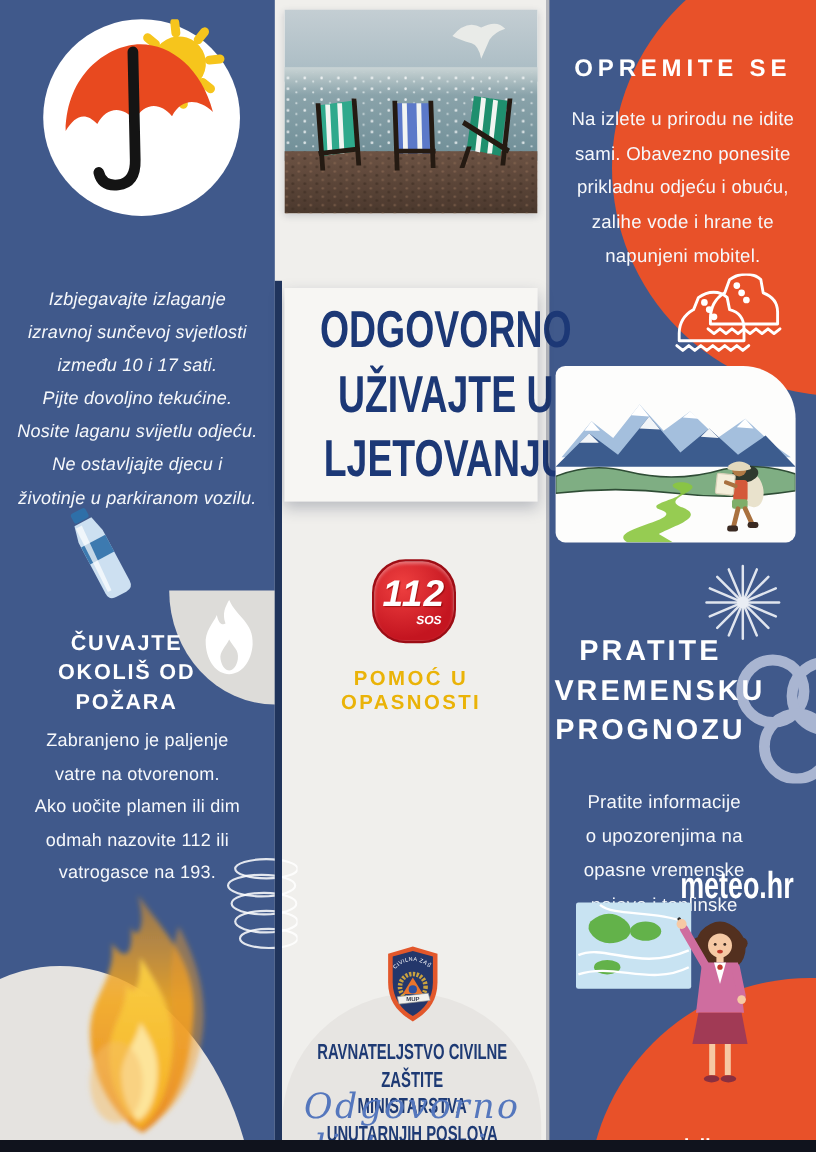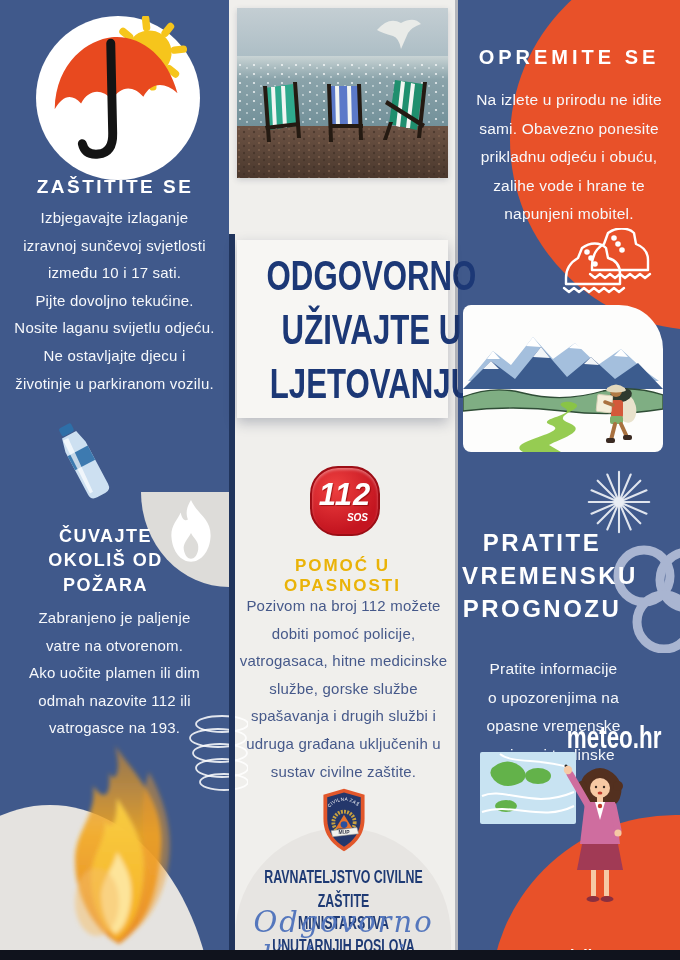--- a/index.html
+++ b/index.html
@@ -18,21 +18,21 @@
 
   
   .h-white{color:#ffffff;font-weight:bold;text-align:center;letter-spacing:2.5px;}
   .p{color:#f6f8fb;font-size:15px;line-height:1.84;text-align:center;white-space:pre-line;letter-spacing:.2px;}
   .p-dark{color:#46598a;}
   .condensed{display:inline-block;transform:scale(.78,1.08);transform-origin:center;}
 
   
   .white-circle{left:36px;top:16px;width:164px;height:164px;border-radius:50%;background:#ffffff;z-index:1;}
   .zastitite{left:4px;top:176px;width:222px;font-size:19px;z-index:2;}
-  .protect-body{left:1px;top:204px;width:227px;z-index:2;}
+  .protect-body{left:1px;top:236px;width:227px;z-index:2;font-style:italic;}
   .bottle{left:52px;top:420px;width:62px;height:82px;transform:rotate(-28deg);z-index:1;}
   .gray-quarter{left:141px;top:492px;width:88px;height:95px;background:#dddcd9;border-bottom-left-radius:100% 100%;z-index:1;}
   .flame-glyph{left:160px;top:498px;width:62px;height:72px;z-index:2;}
   .cuvajte{left:8px;top:524px;width:195px;font-size:18px;line-height:1.35;letter-spacing:1.5px;white-space:pre-line;z-index:3;}
   .fire-body{left:1px;top:604px;width:227px;z-index:2;}
   .spiral{left:188px;top:712px;width:60px;height:90px;z-index:1;}
   .gray-circle-bl{left:-115px;top:805px;width:330px;height:460px;border-radius:50%;background:#e5e3e0;z-index:1;}
   .fire-photo{left:52px;top:742px;width:142px;height:216px;z-index:2;}
 
   
@@ -95,21 +95,20 @@
             <line x1="91" y1="39" x2="95" y2="43"></line>
           <line x1="95" y1="11" x2="91" y2="15"></line>
             <line x1="67" y1="39" x2="63" y2="43"></line>
         </g>
         <circle cx="79" cy="27" r="15" fill="#f6c51c"></circle>
         <path d="M12,58 C16,26 40,14 55,14 C74,14 91,30 95,56 C87,47 78,47 72,56 C66,47 57,47 51,56 C45,47 36,47 30,56 C24,48 18,50 12,58 Z" fill="#e8491f"></path>
         <path d="M54,18 L49,78 Q48,91 38,91 Q29,91 28,83" fill="none" stroke="#141414" stroke-width="6" stroke-linecap="round"></path>
       </g>
     </svg>
   </div>
-  <div class="abs h-white zastitite">ZAŠTITITE SE</div>
   <div class="abs p protect-body">Izbjegavajte izlaganje
 izravnoj sunčevoj svjetlosti
 između 10 i 17 sati.
 Pijte dovoljno tekućine.
 Nosite laganu svijetlu odjeću.
 Ne ostavljajte djecu i
 životinje u parkiranom vozilu.</div>
 
   <svg class="abs bottle" viewBox="0 0 40 72">
     <rect x="14" y="1" width="12" height="8" rx="2" fill="#2e6fa8"></rect>
@@ -220,27 +219,20 @@
     <div class="main-title condensed">ODGOVORNO
 UŽIVAJTE U
 LJETOVANJU</div>
   </div>
 
   <div class="abs badge112">
     <div class="num">112</div>
     <div class="sos">SOS</div>
   </div>
   <div class="abs h-white pomoc">POMOĆ U OPASNOSTI</div>
-  <div class="abs p p-dark emerg-body" style="color:#46598a;">Pozivom na broj 112 možete
-dobiti pomoć policije,
-vatrogasaca, hitne medicinske
-službe, gorske službe
-spašavanja i drugih službi i
-udruga građana uključenih u
-sustav civilne zaštite.</div>
 
   <div class="abs gray-dome"></div>
 
   <svg class="abs cz-badge" viewBox="0 0 64 84">
     <path d="M32,1 L59,9 L59,40 C59,62 47,74 32,83 C17,74 5,62 5,40 L5,9 Z" fill="#e2572b"></path>
     <path d="M32,6 L54,12 L54,40 C54,58 44,70 32,77 C20,70 10,58 10,40 L10,12 Z" fill="#24376b"></path>
     <path id="arcpath" d="M13,26 A24,24 0 0 1 51,26" fill="none"></path>
     <text font-size="6" fill="#ffffff" font-family="Liberation Sans,sans-serif" letter-spacing=".5">
       <textPath href="#arcpath">CIVILNA ZAŠTITA</textPath>
     </text>

